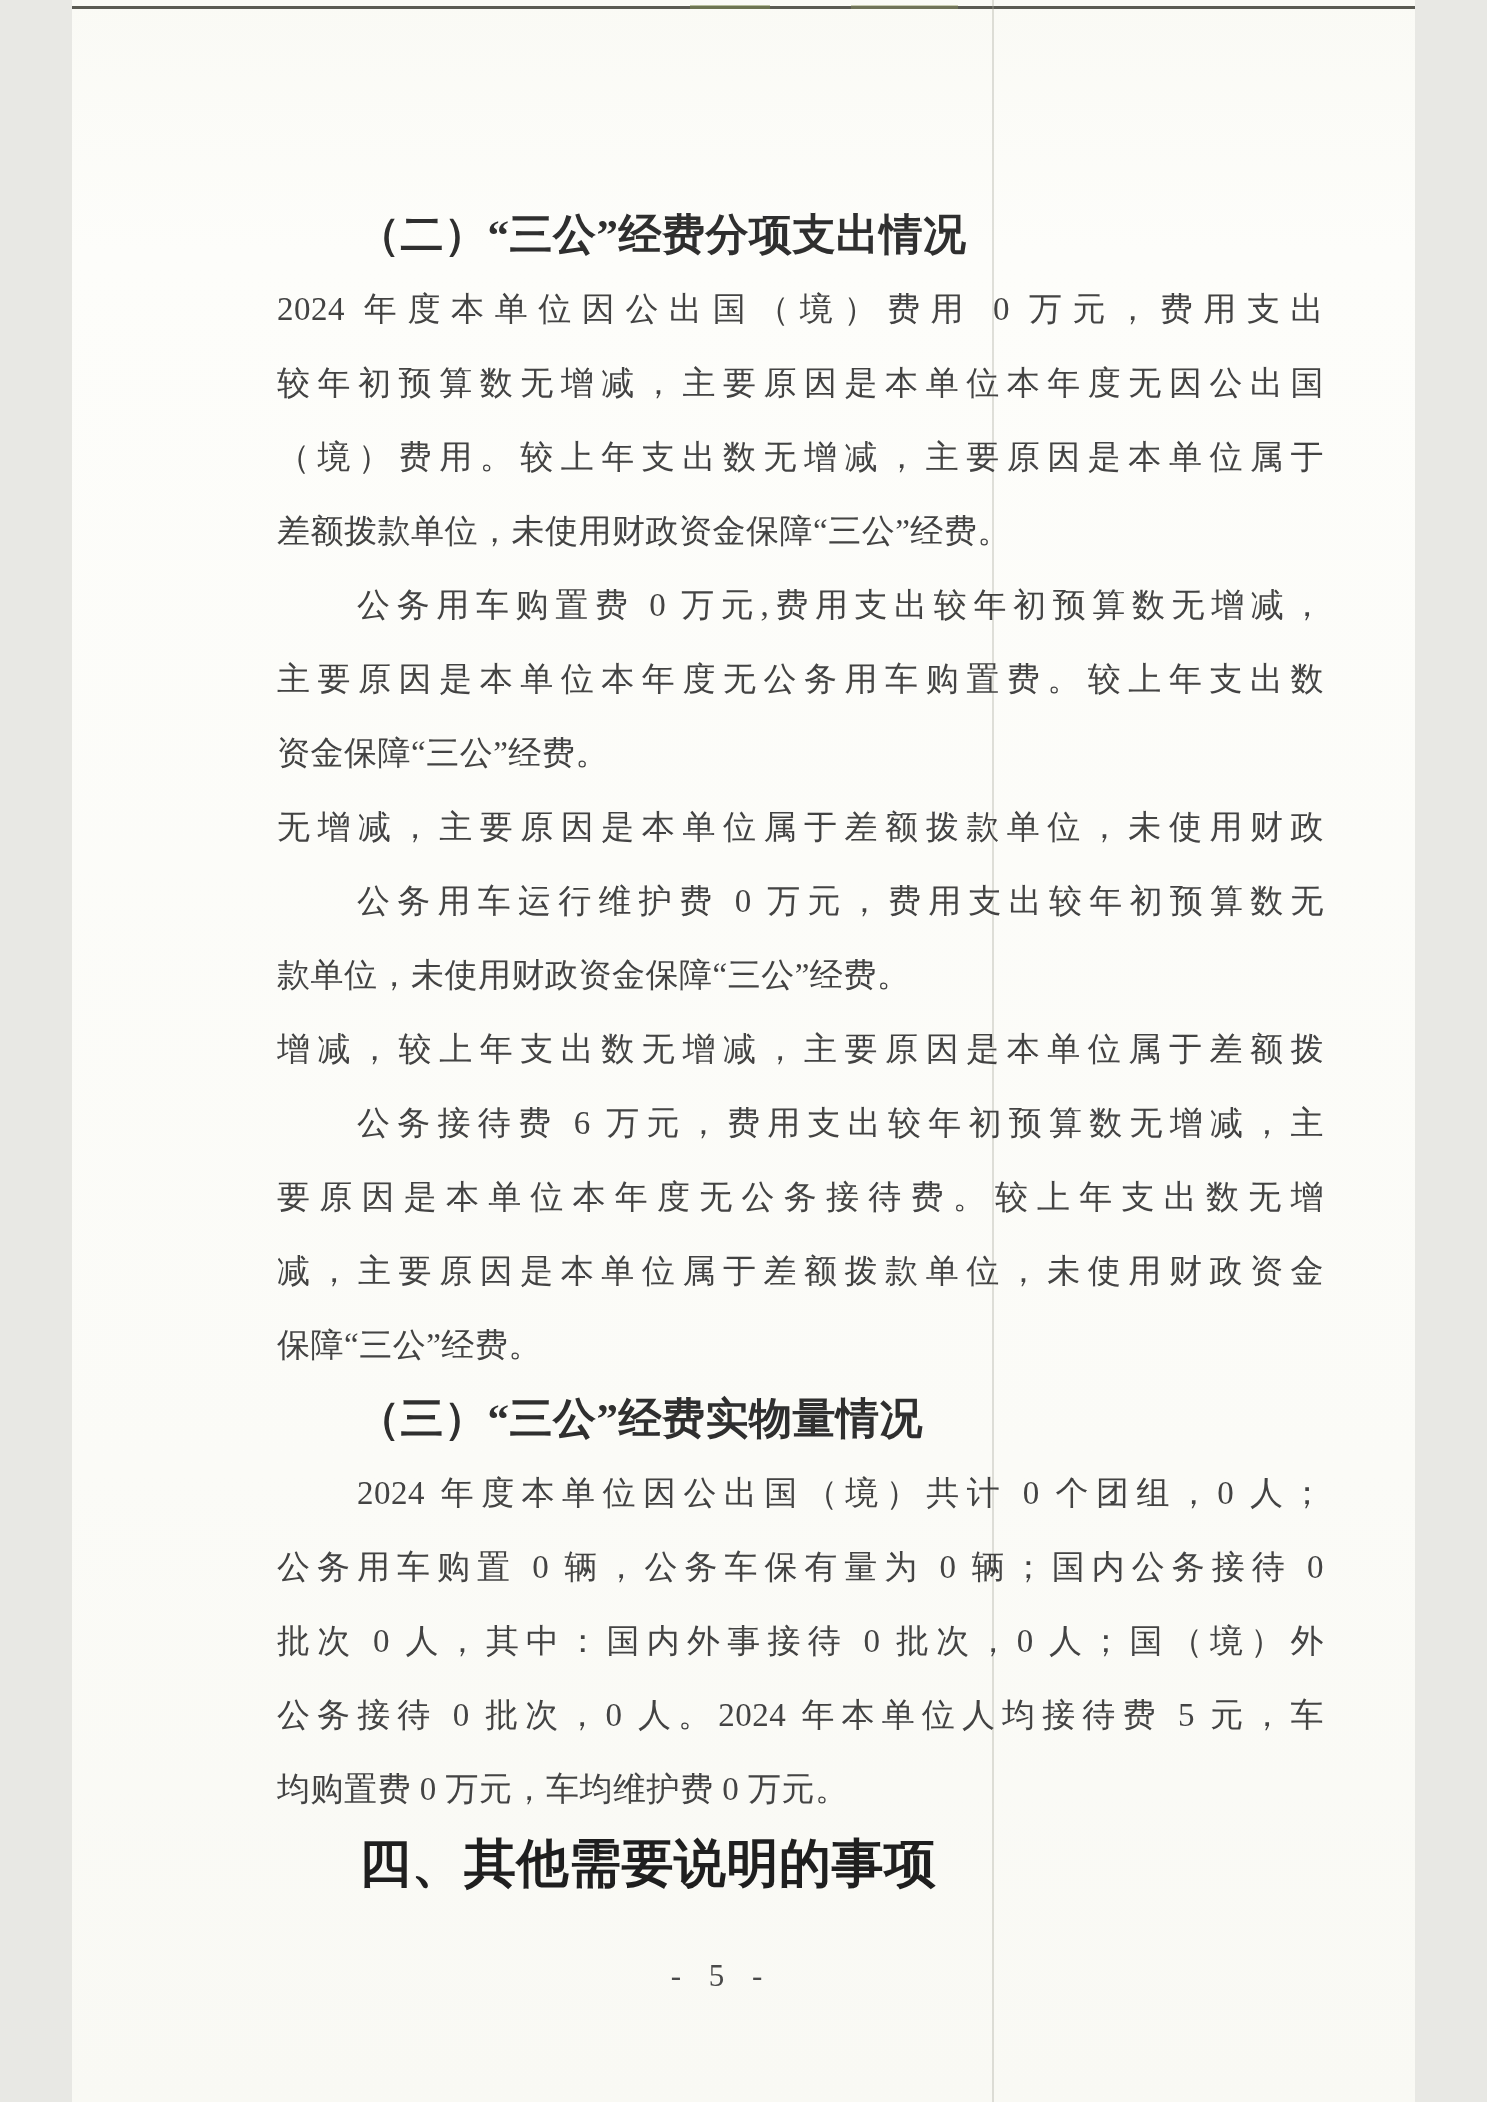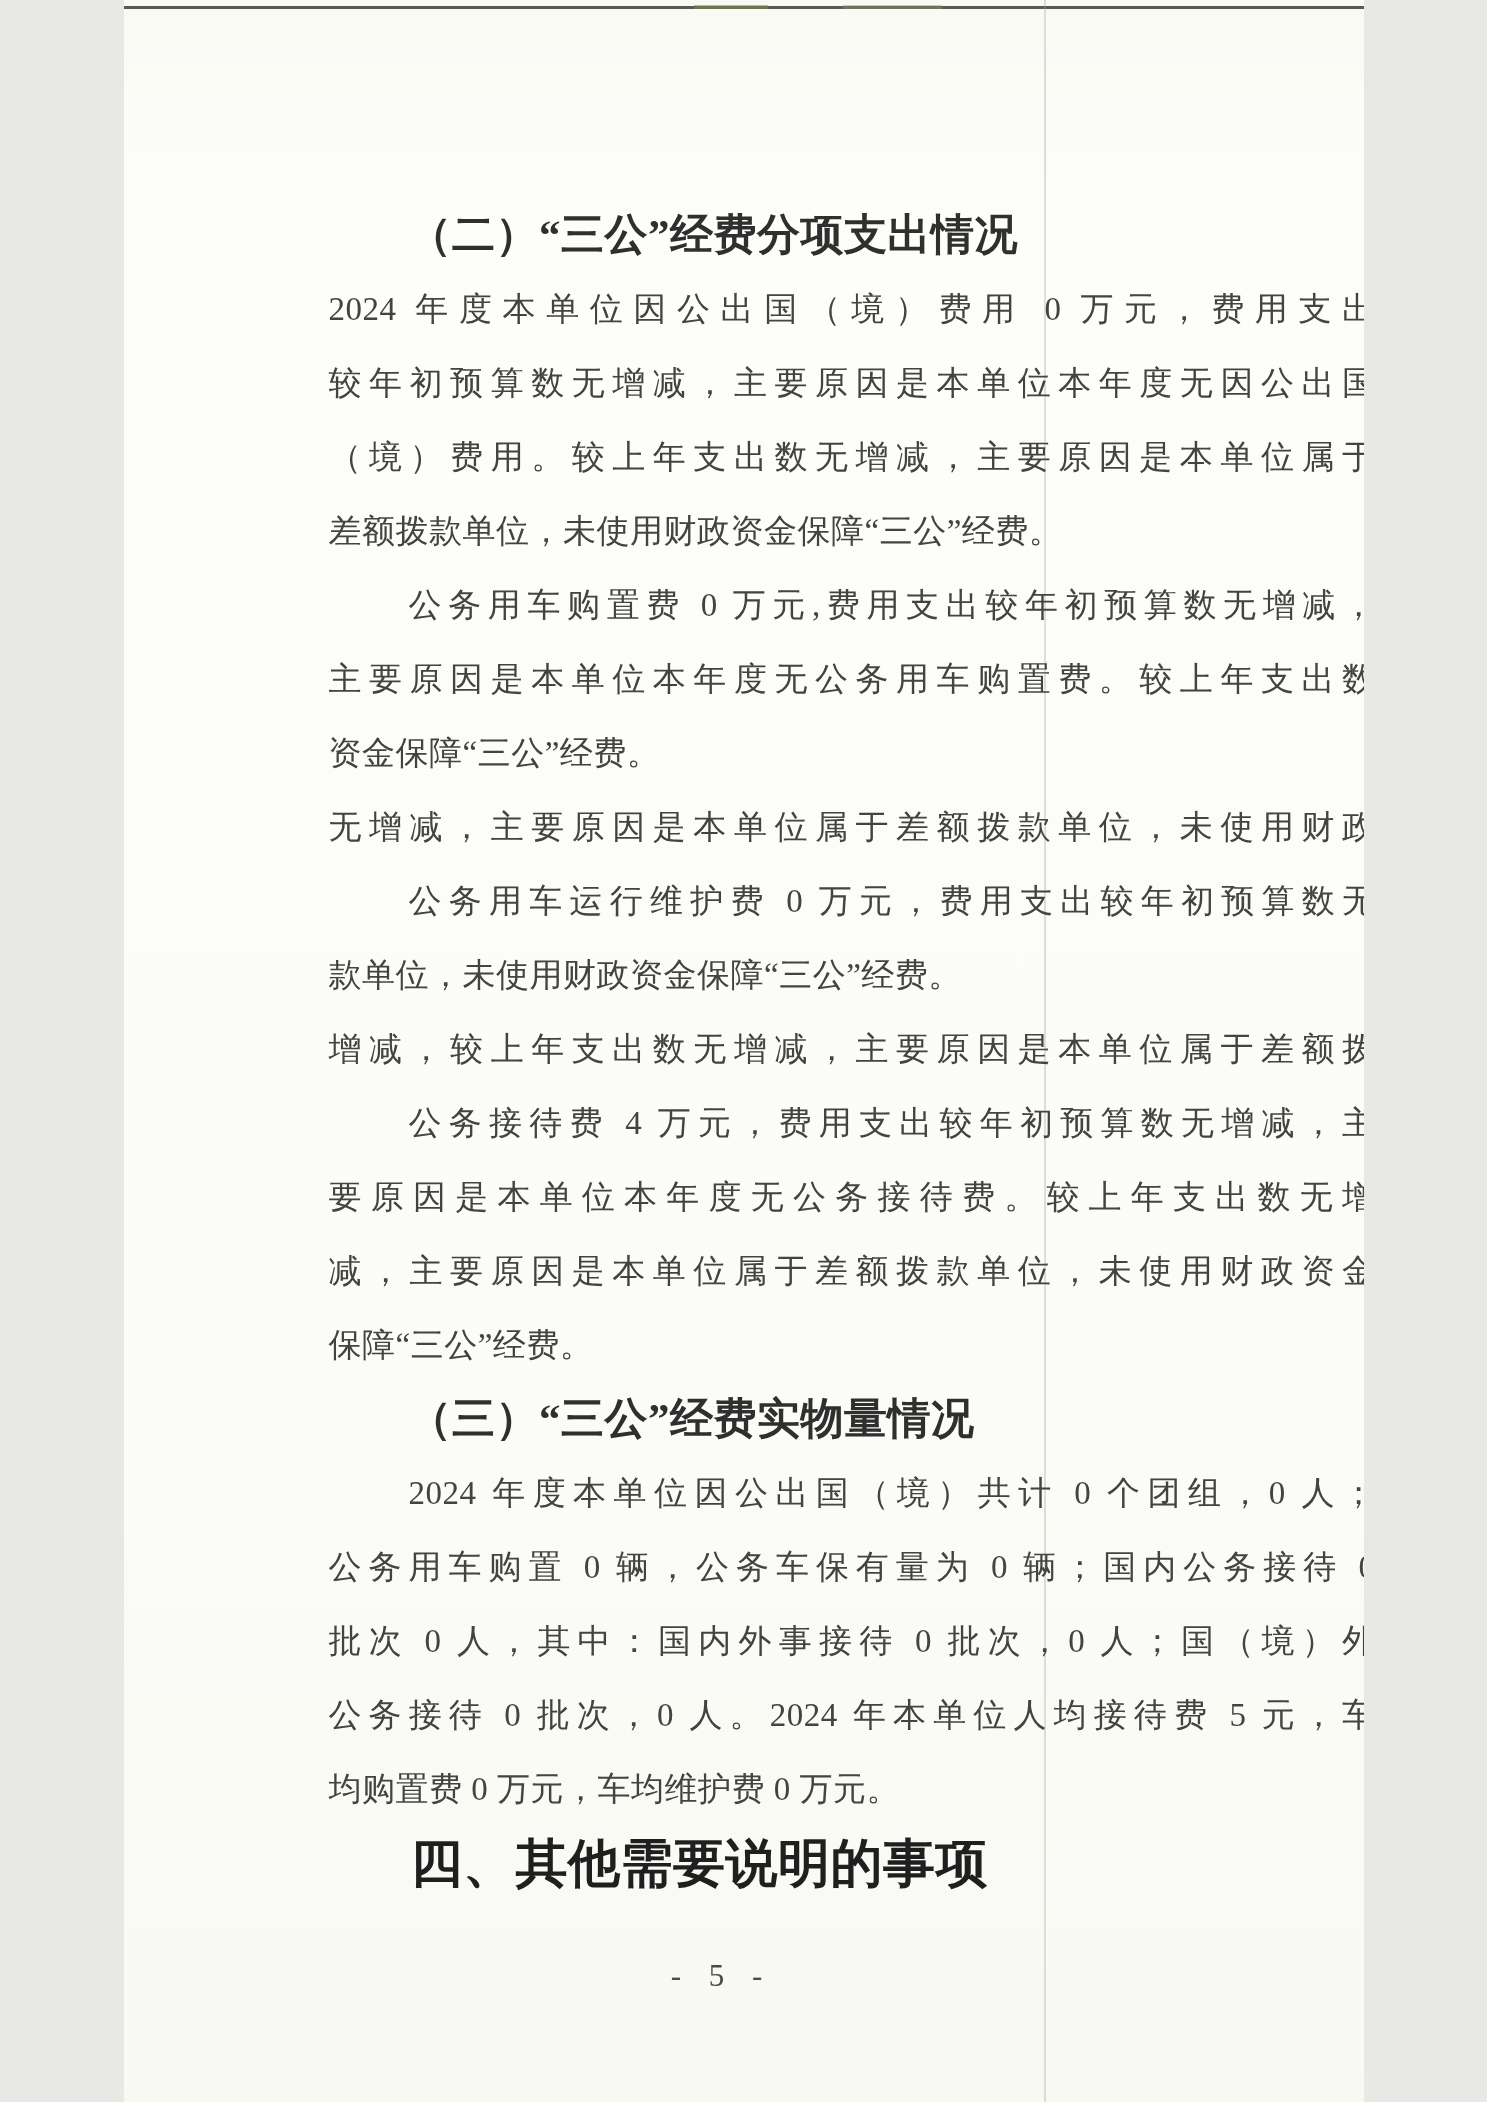--- a/index.html
+++ b/index.html
@@ -2,21 +2,21 @@
 <html><head>
 <meta charset="utf-8">
 <style>
   html, body {
     margin: 0;
     padding: 0;
     background: #e8e8e4;
   }
   .page {
     position: relative;
-    width: 1240px;
+    width: 1343px;
     height: 2102px;
     margin: 0 auto;
     background: linear-gradient(180deg, #fafaf5 0%, #fdfdfa 12%, #fbfbf7 70%, #f9f9f4 100%);
     overflow: hidden;
     font-family: "Liberation Serif", "DejaVu Serif", serif;
   }
 
   
   .top-scan-line {
     position: absolute;
@@ -125,21 +125,21 @@
       <div class="line justify">较年初预算数无增减，主要原因是本单位本年度无因公出国</div>
       <div class="line justify">（境）费用。较上年支出数无增减，主要原因是本单位属于</div>
       <div class="line">差额拨款单位，未使用财政资金保障“三公”经费。</div>
       <div class="line justify indent">公务用车购置费 0 万元,费用支出较年初预算数无增减，</div>
       <div class="line justify">主要原因是本单位本年度无公务用车购置费。较上年支出数</div>
       <div class="line">资金保障“三公”经费。</div>
       <div class="line justify">无增减，主要原因是本单位属于差额拨款单位，未使用财政</div>
       <div class="line justify indent">公务用车运行维护费 0 万元，费用支出较年初预算数无</div>
       <div class="line">款单位，未使用财政资金保障“三公”经费。</div>
       <div class="line justify">增减，较上年支出数无增减，主要原因是本单位属于差额拨</div>
-      <div class="line justify indent">公务接待费 4 万元，费用支出较年初预算数无增减，主</div>
+      <div class="line justify indent">公务接待费 6 万元，费用支出较年初预算数无增减，主</div>
       <div class="line justify">要原因是本单位本年度无公务接待费。较上年支出数无增</div>
       <div class="line justify">减，主要原因是本单位属于差额拨款单位，未使用财政资金</div>
       <div class="line">保障“三公”经费。</div>
       <div class="line h-kai">（三）“三公”经费实物量情况</div>
       <div class="line justify indent">2024 年度本单位因公出国（境）共计 0 个团组，0 人；</div>
       <div class="line justify">公务用车购置 0 辆，公务车保有量为 0 辆；国内公务接待 0</div>
       <div class="line justify">批次 0 人，其中：国内外事接待 0 批次，0 人；国（境）外</div>
       <div class="line justify">公务接待 0 批次，0 人。2024 年本单位人均接待费 5 元，车</div>
       <div class="line">均购置费 0 万元，车均维护费 0 万元。</div>
       <div class="line h-hei">四、其他需要说明的事项</div>

